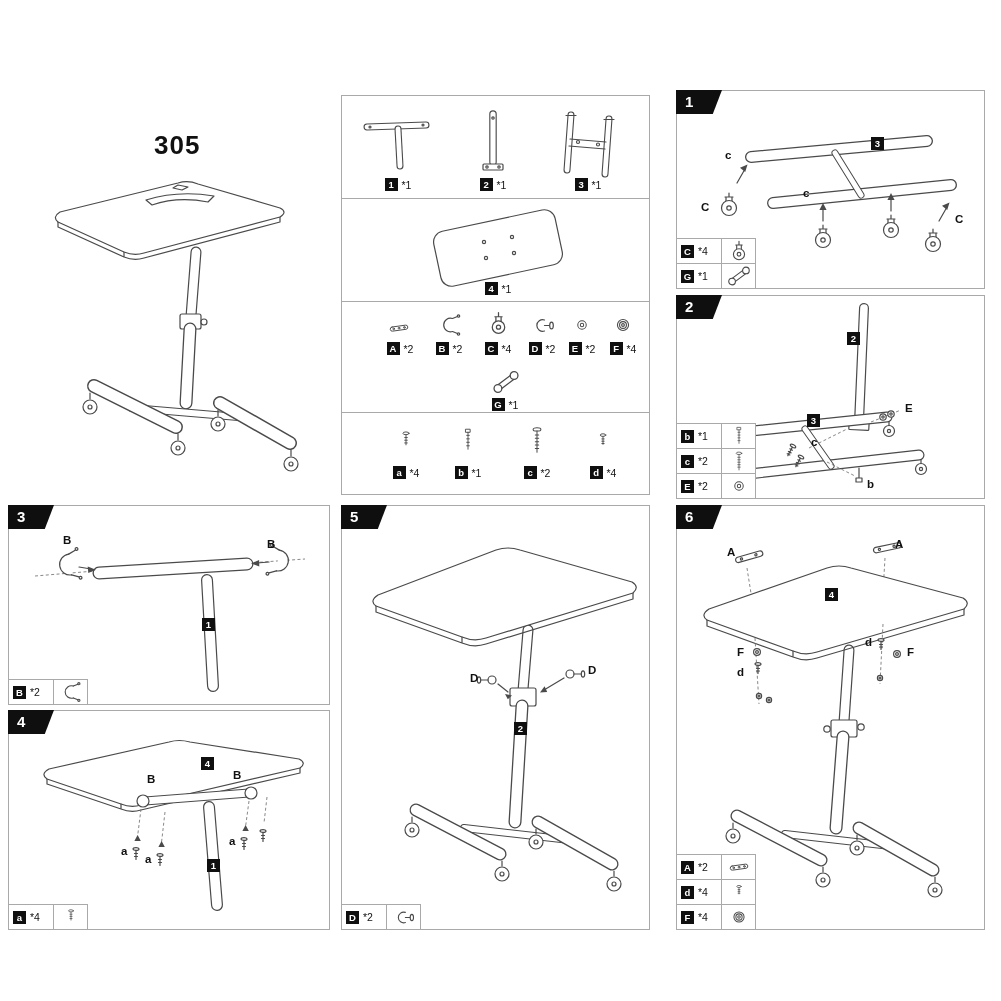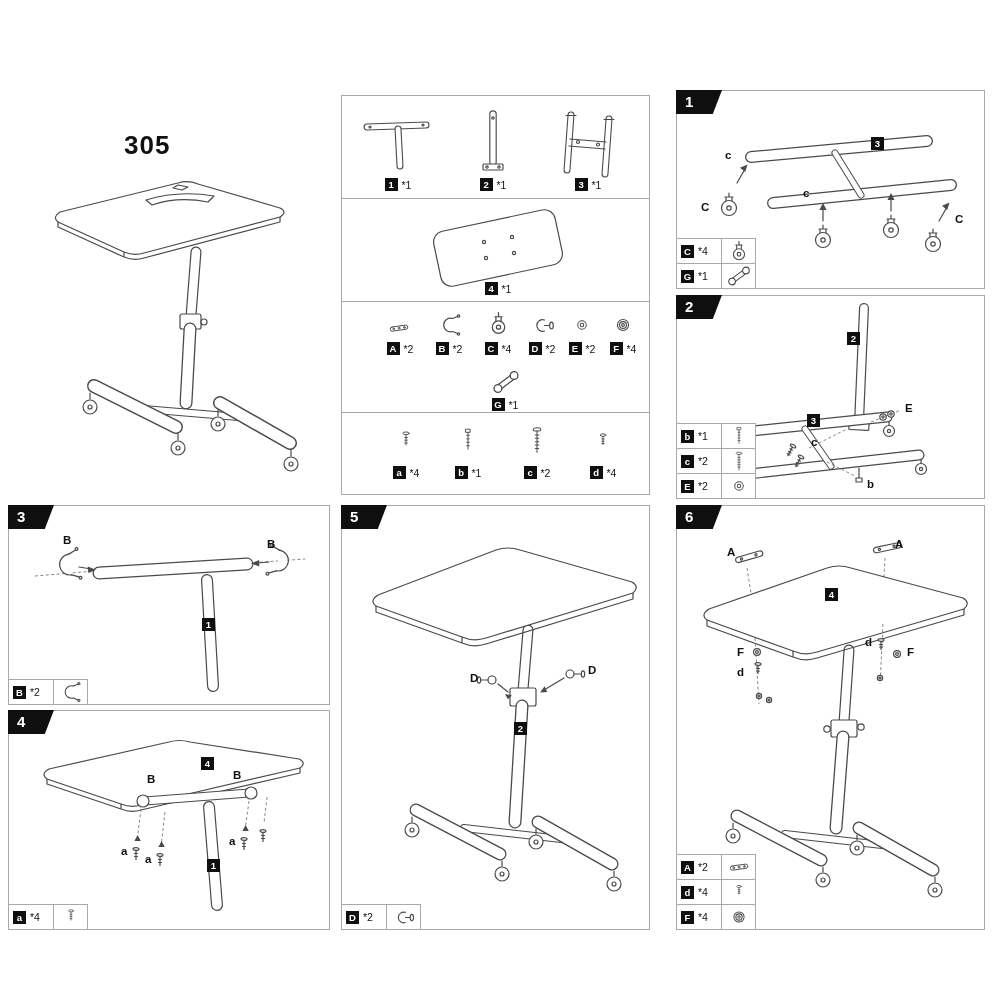--- a/index.html
+++ b/index.html
@@ -92,21 +92,21 @@
         <ellipse class="ln f" cx="13" cy="5.5" rx="4.6" ry="2"></ellipse>
         <path class="ln" d="M13 7.5 v25 M11 12 h4 M11 16 h4 M11 20 h4 M11 24 h4 M11 28 h4"></path>
       </g>
       <g id="sym-screw-d">
         <ellipse class="ln f" cx="13" cy="9" rx="3.6" ry="1.7"></ellipse>
         <path class="ln" d="M13 11 v10 M11.5 14 h3 M11.5 17 h3 M11.5 20 h3"></path>
       </g>
     </defs>
   </svg>
 
-  <div class="title" style="left:124px;top:130px">305</div>
+  <div class="title" style="left:154px;top:130px">305</div>
 
   <svg class="draw" style="left:28px;top:156px" width="292" height="318" viewBox="0 0 292 318">
 
     <path class="t1" stroke-width="11" d="M168 96 L163 160"></path>
     <path class="t2" stroke-width="8.6" d="M168 96 L163 160"></path>
 
     <path class="ln f" d="M30 66 Q24 61 32 56 L150 27 Q160 24 170 28 L252 52 Q260 56 252 61 L116 97 Q106 100 96 96 Z"></path>
     <path class="ln" d="M252 61 v5 M30 66 v5 M96 96 v5 M252 66 L116 102 Q106 105 96 101 M30 71 L96 101"></path>
     <path class="ln" d="M118 44 Q150 34 186 40 L180 46 Q150 40 124 49 Z"></path>
     <path class="ln" d="M150 29 l10 2 l-6 3 l-9 -2 Z"></path>

